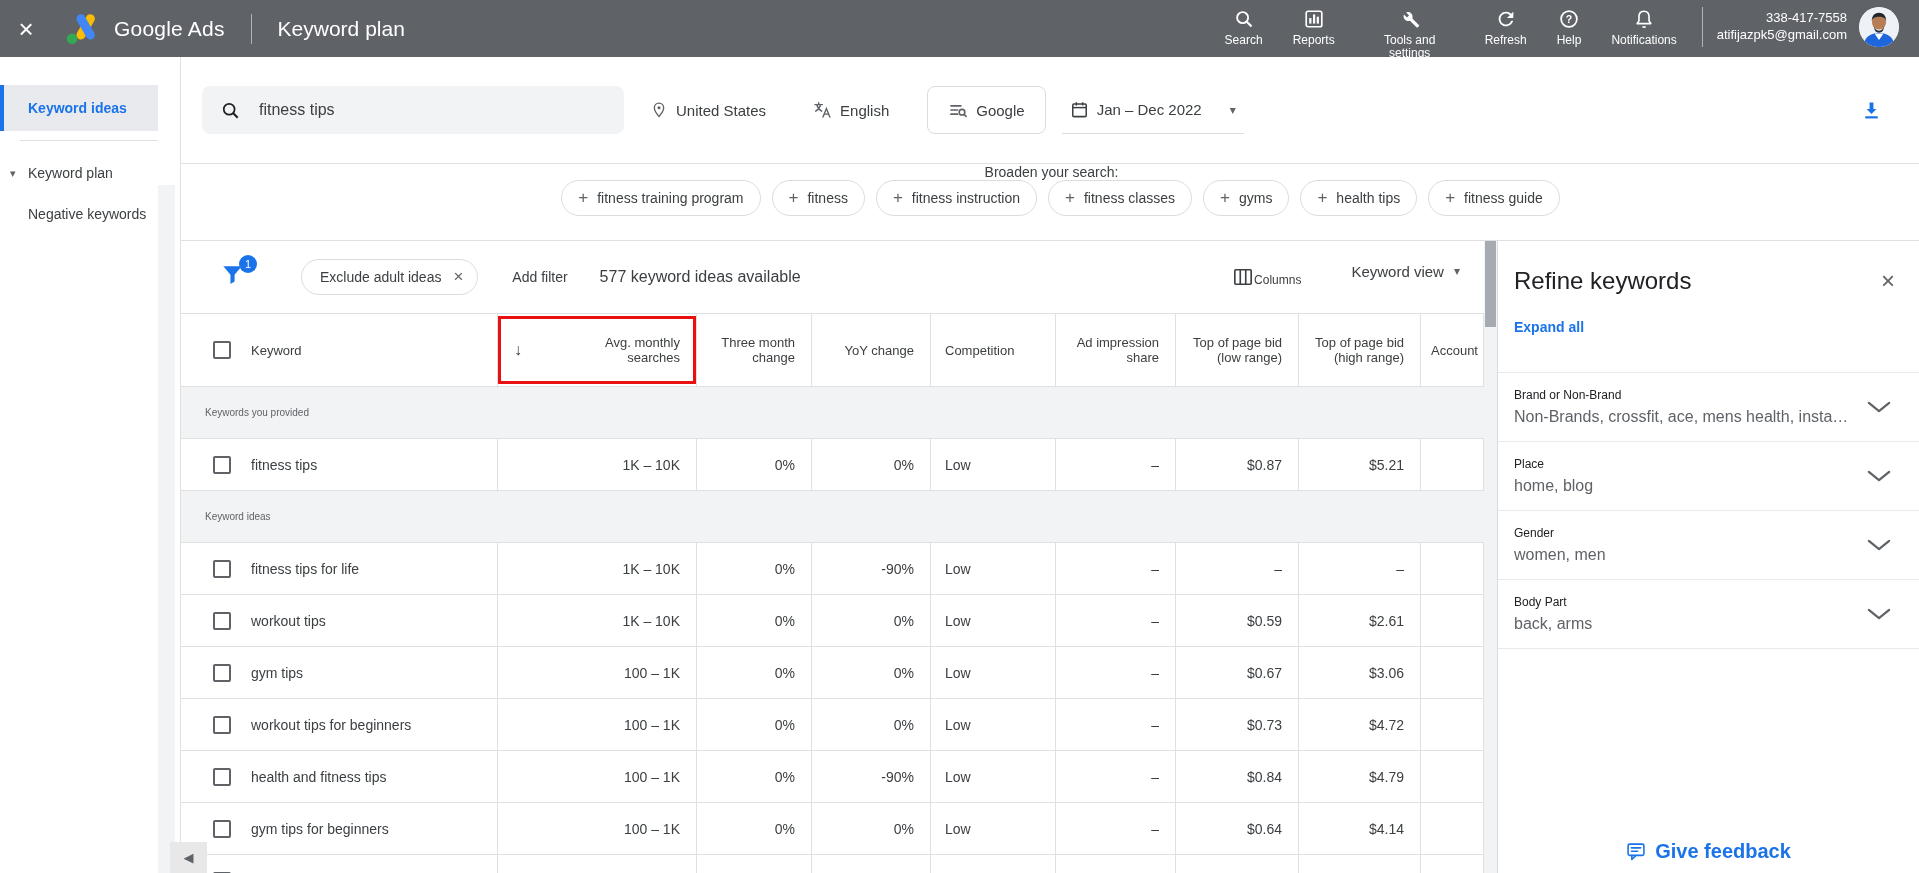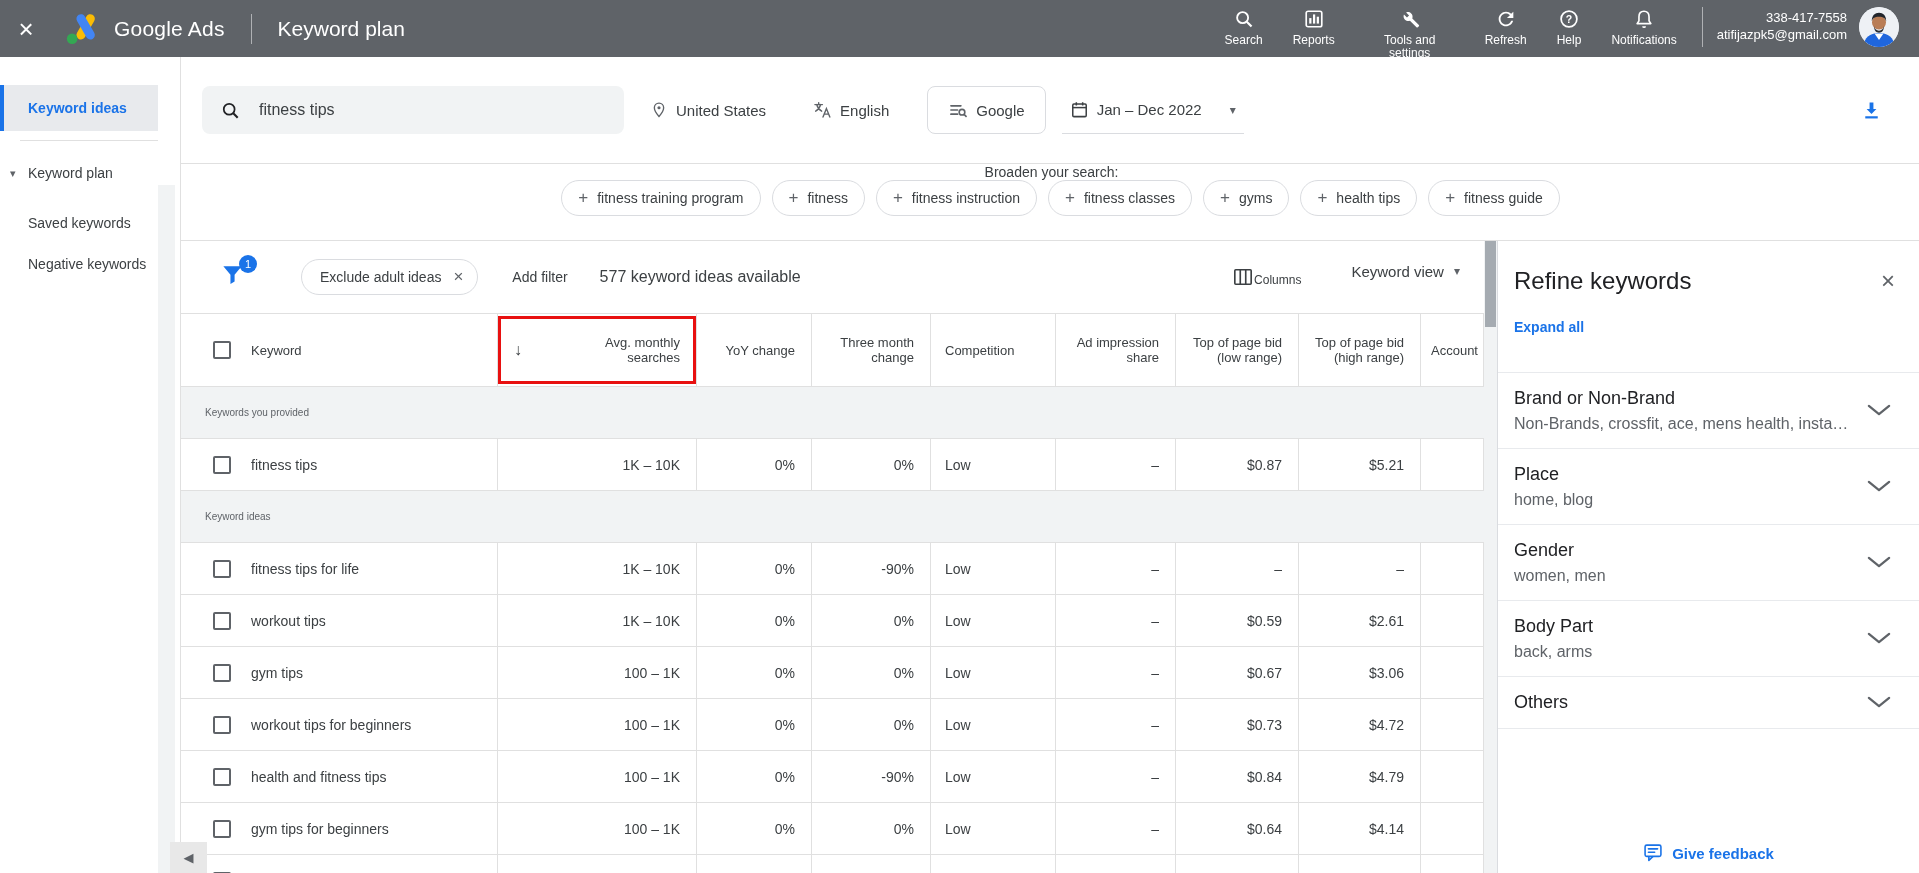--- a/index.html
+++ b/index.html
@@ -97,23 +97,23 @@
   .scroll-left { position:absolute; left:170px; bottom:0; width:37px; height:31px; background:#e8e8e8; border:none; color:#5f6368; font-size:13px; cursor:pointer; display:flex; align-items:center; justify-content:center; font-family:inherit;}
 
   
   .refine { width:422px; flex:none; border-left:1px solid #dadce0; background:#fff; position:relative; overflow:hidden; }
   .r-head { padding:26px 24px 0 16px; border-bottom:1px solid #e8eaed; height:132px; }
   .r-title-row { display:flex; align-items:flex-start; justify-content:space-between; }
   .r-title { font-size:24px; color:#202124; }
   .r-close { background:none; border:none; font-size:24px; color:#5f6368; cursor:pointer; line-height:1; margin-top:2px; font-family:inherit;}
   .r-expand { display:inline-block; margin-top:24px; font-size:14px; font-weight:bold; color:#1a73e8; cursor:pointer; }
   .rsec { border-bottom:1px solid #e8eaed; padding:15px 28px 15px 16px; display:flex; align-items:center; justify-content:space-between; cursor:pointer; }
-  .rsec-title { font-size:18px; color:#202124; }
+  .rsec-title { font-size:12px; color:#202124; }
   .rsec-sub { font-size:16px; color:#5f6368; margin-top:6px; }
-  .r-feedback { position:absolute; bottom:10px; left:0; right:0; display:flex; align-items:center; justify-content:center; gap:9px; color:#1a73e8; font-size:15px; font-weight:bold; cursor:pointer; background:none; border:none; font-family:inherit;}
+  .r-feedback { position:absolute; bottom:10px; left:0; right:0; display:flex; align-items:center; justify-content:center; gap:9px; color:#1a73e8; font-size:20px; font-weight:bold; cursor:pointer; background:none; border:none; font-family:inherit;}
 </style>
 </head>
 <body>
 
 <header class="topbar">
   <button class="tb-close">×</button>
   <span class="tb-logo">
     <svg width="36" height="33" viewBox="0 0 44 40">
       <rect x="18.5" y="1" width="11" height="34" rx="5.5" fill="#fbbc04" transform="rotate(30 24 18)"></rect>
       <rect x="18.5" y="1" width="11" height="34" rx="5.5" fill="#4285f4" transform="rotate(-30 24 18)"></rect>
@@ -200,23 +200,20 @@
 <div class="app">
 
   <nav class="sidebar">
     <div class="side-item active">
       <span>Keyword ideas</span>
     </div>
     <div class="side-div"></div>
     <div class="side-item">
       <span class="s-caret">▾</span>
       <span>Keyword plan</span>
-    </div>
-    <div class="side-item">
-      <span>Saved keywords</span>
     </div>
     <div class="side-item wrap">
       <span>Negative keywords</span>
     </div>
   </nav>
   <div class="gutter"></div>
 
   <div class="content">
 
     <div class="row-search">
@@ -334,24 +331,24 @@
         <div class="thead grid-cols">
           <div class="th th-kw">
             <span class="cb" style="margin-right:20px;"></span>
             <span>Keyword</span>
           </div>
           <div class="th th-avg">
             <span class="sort-arrow">↓</span>
             <span style="max-width:110px;">Avg. monthly searches</span>
           </div>
           <div class="th num">
+              <span>Three month change</span>
+            </div>
+          <div class="th num">
               <span>YoY change</span>
-            </div>
-          <div class="th num">
-              <span>Three month change</span>
             </div>
           <div class="th th-comp">
               <span>Competition</span>
             </div>
           <div class="th num">
               <span>Ad impression share</span>
             </div>
           <div class="th num">
               <span>Top of page bid (low range)</span>
             </div>
@@ -518,28 +515,20 @@
                 <div class="rsec-sub">women, men</div>
               </div>
               <svg viewBox="0 0 26 14" width="24" height="13">
                 <polyline points="2,2 13,11 24,2" fill="none" stroke="#5f6368" stroke-width="2.4" stroke-linecap="round" stroke-linejoin="round"></polyline>
               </svg>
             </div>
             <div class="rsec">
               <div>
                 <div class="rsec-title">Body Part</div>
                 <div class="rsec-sub">back, arms</div>
-              </div>
-              <svg viewBox="0 0 26 14" width="24" height="13">
-                <polyline points="2,2 13,11 24,2" fill="none" stroke="#5f6368" stroke-width="2.4" stroke-linecap="round" stroke-linejoin="round"></polyline>
-              </svg>
-            </div>
-            <div class="rsec">
-              <div>
-                <div class="rsec-title">Others</div>
               </div>
               <svg viewBox="0 0 26 14" width="24" height="13">
                 <polyline points="2,2 13,11 24,2" fill="none" stroke="#5f6368" stroke-width="2.4" stroke-linecap="round" stroke-linejoin="round"></polyline>
               </svg>
             </div>
           </div>
         <button class="r-feedback">
           <svg width="20" height="20" viewBox="0 0 24 24">
               <rect x="2.5" y="2.5" width="19" height="13.5" rx="2" fill="none" stroke="#1a73e8" stroke-width="1.9"></rect>
               <path d="M6.5 7h11M6.5 11h7.5" stroke="#1a73e8" stroke-width="1.9" stroke-linecap="round"></path>

